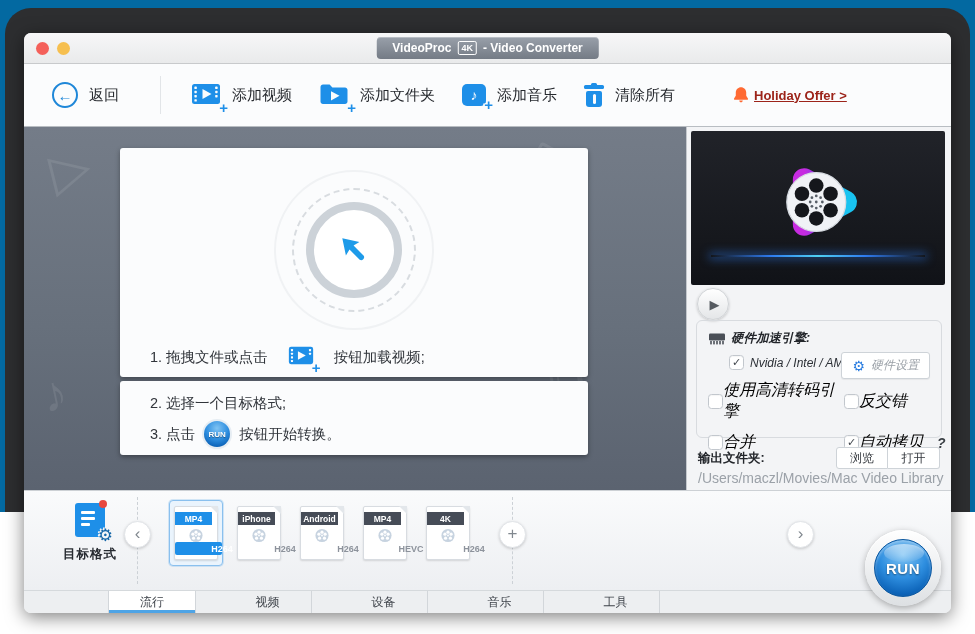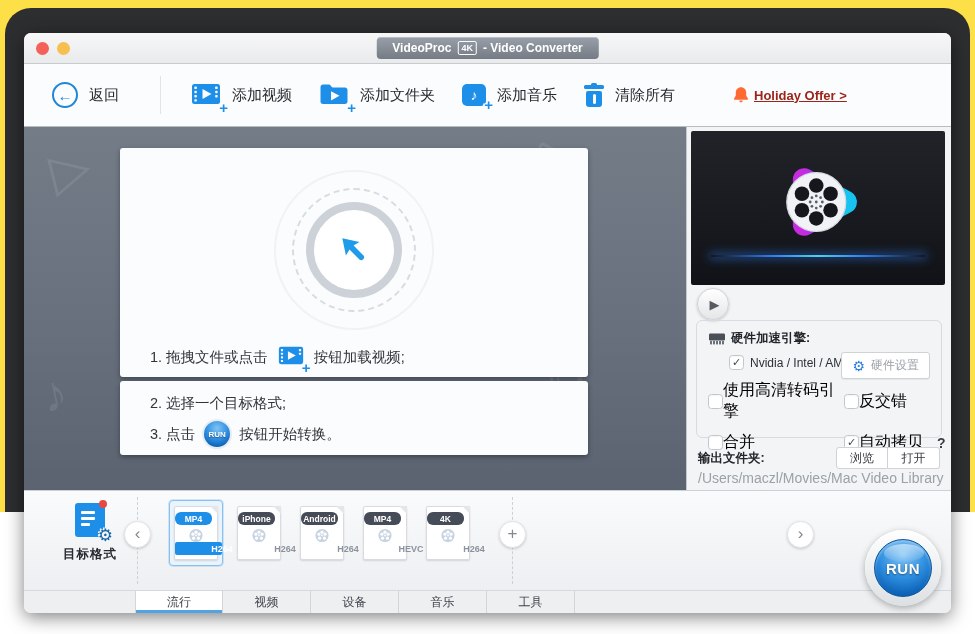--- a/index.html
+++ b/index.html
@@ -1,17 +1,17 @@
 <!DOCTYPE html>
 <html><head>
 <meta charset="utf-8">
 <style>
   * { margin:0; padding:0; box-sizing:border-box; }
   html,body { width:975px; height:634px; background:#ffffff; font-family:"Liberation Sans","DejaVu Sans",sans-serif; overflow:hidden; }
-  .stage { position:relative; width:975px; height:512px; background:#fde047; }
+  .stage { position:relative; width:975px; height:512px; background:#0369a1; }
 
   
   .frame { position:absolute; left:5px; right:5px; top:8px; bottom:0; background:#2d2e30; border-radius:26px 26px 0 0; }
 
   
   .window { position:absolute; left:24px; top:33px; width:927px; height:580px; background:#f4f5f6; border-radius:7px; overflow:hidden; box-shadow:0 4px 18px rgba(0,0,0,.5); }
 
   
   .titlebar { position:relative; height:31px; background:linear-gradient(#f7f7f8,#e9eaeb); border-bottom:1px solid #c8cacc; }
   .dot { position:absolute; top:9px; width:13px; height:13px; border-radius:50%; }
@@ -53,33 +53,33 @@
 
   .card1 { position:absolute; left:96px; top:21px; width:468px; height:229px; background:#fbfcfd; border-radius:3px; box-shadow:0 2px 5px rgba(0,0,0,.35); }
   .card2 { position:absolute; left:96px; top:254px; width:468px; height:74px; background:#fbfcfd; border-radius:3px; box-shadow:0 2px 5px rgba(0,0,0,.35); padding:13px 30px 12px; }
 
   .circles { position:absolute; left:234px; top:102px; width:0; height:0; }
   .ring { position:absolute; border-radius:50%; transform:translate(-50%,-50%); }
   .ring.outer { width:160px; height:160px; border:2px solid #f0f2f4; }
   .ring.dashed { width:124px; height:124px; border:2px dashed #d8dce0; }
   .ring.solid { width:96px; height:96px; border:8px solid #ccd2d8; background:#fff; display:flex; align-items:center; justify-content:center; }
 
-  .step1 { position:absolute; left:30px; bottom:8px; display:flex; align-items:center; gap:10px; font-size:14.5px; color:#31353b; }
+  .step1 { position:absolute; left:30px; bottom:8px; display:flex; align-items:center; gap:20px; font-size:14.5px; color:#31353b; }
   .steptext { font-size:14.5px; color:#31353b; }
   .step3 { display:flex; align-items:center; gap:9px; margin-top:8px; }
   .runbadge { width:26px; height:26px; border-radius:50%; background:radial-gradient(circle at 50% 28%,#7fc3f3,#2f8fe0 48%,#0d64b9 80%,#084b90); color:#fff; font-size:8px; font-weight:bold; display:flex; align-items:center; justify-content:center; box-shadow:0 0 0 2px #e6edf3,0 1px 2px rgba(0,0,0,.3); text-shadow:0 1px 1px rgba(0,0,0,.4); }
 
   
   .panel { position:absolute; left:662px; top:0; width:265px; height:363px; background:#f3f4f6; border-left:1px solid #c4c8cd; }
   .preview { position:absolute; left:4px; top:4px; right:6px; height:154px; background:linear-gradient(#212329,#15171c 75%,#101217); border-radius:2px; overflow:hidden; }
   .glow { position:absolute; left:8%; right:8%; bottom:28px; height:2px; background:linear-gradient(90deg,transparent,#2e7bf0 28%,#4fd0f2 50%,#2e7bf0 72%,transparent); box-shadow:0 0 10px 2px rgba(46,123,240,.55); }
   .logo { position:absolute; left:50%; top:46%; transform:translate(-50%,-50%); }
   .playbtn { position:absolute; left:10px; top:161px; width:32px; height:32px; border-radius:50%; background:linear-gradient(#ffffff,#e4e6e8); border:1px solid #d0d3d6; box-shadow:0 1px 3px rgba(0,0,0,.2); display:flex; align-items:center; justify-content:center; color:#565b61; font-size:13px; padding-left:3px; }
 
-  .groupbox { position:absolute; left:9px; right:9px; top:193px; height:118px; border:1px solid #d8dbdf; border-radius:6px; padding:9px 11px 0; }
+  .groupbox { position:absolute; left:9px; right:9px; top:193px; height:118px; border:1px solid #d8dbdf; border-radius:6px; padding:9px 11px 0;font-style:italic; }
   .hwtitle { display:flex; align-items:center; gap:5px; font-size:12.5px; font-weight:bold; color:#23262b; }
   .hwrow { display:flex; align-items:center; margin-top:8px; }
   .hwrow .lbl { font-size:12px; color:#2c3036; margin-left:6px; }
   .gpurow { padding-left:21px; position:relative; }
   .setbtn { position:absolute; right:0; top:-3px; display:flex; align-items:center; gap:6px; background:#fff; border:1px solid #ced3d8; border-radius:3px; padding:4px 10px; box-shadow:0 1px 1px rgba(0,0,0,.06); }
   .setbtn .gear { color:#2b7de0; font-size:14px; line-height:1; }
   .setbtn .stext { color:#9aa0a7; font-size:12px; }
   .optrow { display:flex; margin-top:10px; }
   .optcell { display:flex; align-items:center; flex:none; }
   .optcell.left { width:136px; }
@@ -110,32 +110,32 @@
   .tlabel { margin-top:9px; font-size:12.5px; font-weight:bold; color:#262a30; letter-spacing:1px; }
 
   .vdash { position:absolute; top:6px; bottom:6px; border-left:1px dashed #ccd1d6; }
   .navbtn { position:absolute; width:27px; height:27px; border-radius:50%; background:#fff; border:1px solid #e2e5e9; box-shadow:0 1px 3px rgba(0,0,0,.18); display:flex; align-items:center; justify-content:center; color:#81888f; font-size:17px; line-height:1; padding-bottom:2px; }
 
   .slots { position:absolute; left:145px; top:9px; display:flex; gap:9px; }
   .slot { width:54px; height:66px; border-radius:4px; border:1px solid transparent; display:flex; align-items:center; justify-content:center; }
   .slot.on { background:#eaf4fd; border:1px solid #8ac0ee; box-shadow:0 0 0 1px rgba(138,192,238,.35); }
   .fcard { position:relative; width:44px; height:54px; background:#fff; border:1px solid #d8dce1; border-radius:2px; box-shadow:0 1px 2px rgba(0,0,0,.13); }
   .fcard::after { content:""; position:absolute; top:-1px; right:-1px; width:0; height:0; border-style:solid; border-width:0 8px 8px 0; border-color:transparent #e3e7eb transparent transparent; }
-  .fbadge { position:absolute; top:5px; left:0; right:5px; height:13px; background:#464c57; color:#fff; font-size:8.5px; font-weight:bold; display:flex; align-items:center; justify-content:center; border-radius:6px; }
+  .fbadge { position:absolute; top:5px; left:0; right:5px; height:13px; background:#464c57; color:#fff; font-size:8.5px; font-weight:bold; display:flex; align-items:center; justify-content:center; border-radius:0; }
   .slot.on .fbadge { background:#1e8fe8; }
   .freel { position:absolute; top:21px; left:50%; transform:translateX(-50%); }
   .fcodec { position:absolute; bottom:4px; left:0; right:5px; height:13px; font-size:9px; font-weight:bold; color:#8d939c; display:flex; align-items:center; justify-content:center; border-radius:2px;padding-left:47px; }
   .slot.on .fcodec { background:#1e8fe8; color:#fff; }
 
   .runwrap { position:absolute; right:10px; top:497px; width:76px; height:76px; border-radius:50%; background:linear-gradient(#ffffff,#dde0e3); box-shadow:0 2px 7px rgba(0,0,0,.3), inset 0 1px 0 #fff; display:flex; align-items:center; justify-content:center; z-index:6; }
   .runbtn { position:relative; width:58px; height:58px; border-radius:50%; background:radial-gradient(circle at 50% 26%,#82c5f4,#2f8fe0 46%,#0d64b9 78%,#07458a); border:1px solid #0a57a0; color:#fff; font-weight:bold; font-size:15px; letter-spacing:.5px; display:flex; align-items:center; justify-content:center; text-shadow:0 1px 2px rgba(0,0,0,.45); box-shadow:inset 0 2px 3px rgba(255,255,255,.4); }
   .runbtn::before { content:""; position:absolute; left:9px; top:4px; width:40px; height:18px; border-radius:50%; background:linear-gradient(rgba(255,255,255,.55),rgba(255,255,255,.05)); }
 
   
-  .tabbar { position:relative; height:23px; background:#edeff1; border-top:1px solid #d5d9dc; display:flex; padding-left:111px; }
+  .tabbar { position:relative; height:23px; background:#edeff1; border-top:1px solid #d5d9dc; display:flex; padding-left:84px;gap:28px; }
   .tab { width:88px; display:flex; align-items:center; justify-content:center; font-size:12px; color:#3e434a; border-right:1px solid #d2d6da; position:relative; cursor:pointer; }
   .tab:first-of-type { border-left:1px solid #d2d6da; }
   .tab.on { background:#fff; }
   .tab.on::after { content:""; position:absolute; left:0; right:0; bottom:0; height:3px; background:#4ea4e6; }
 </style>
 </head>
 <body>
 
 <div class="stage">
   <div class="frame"></div>

